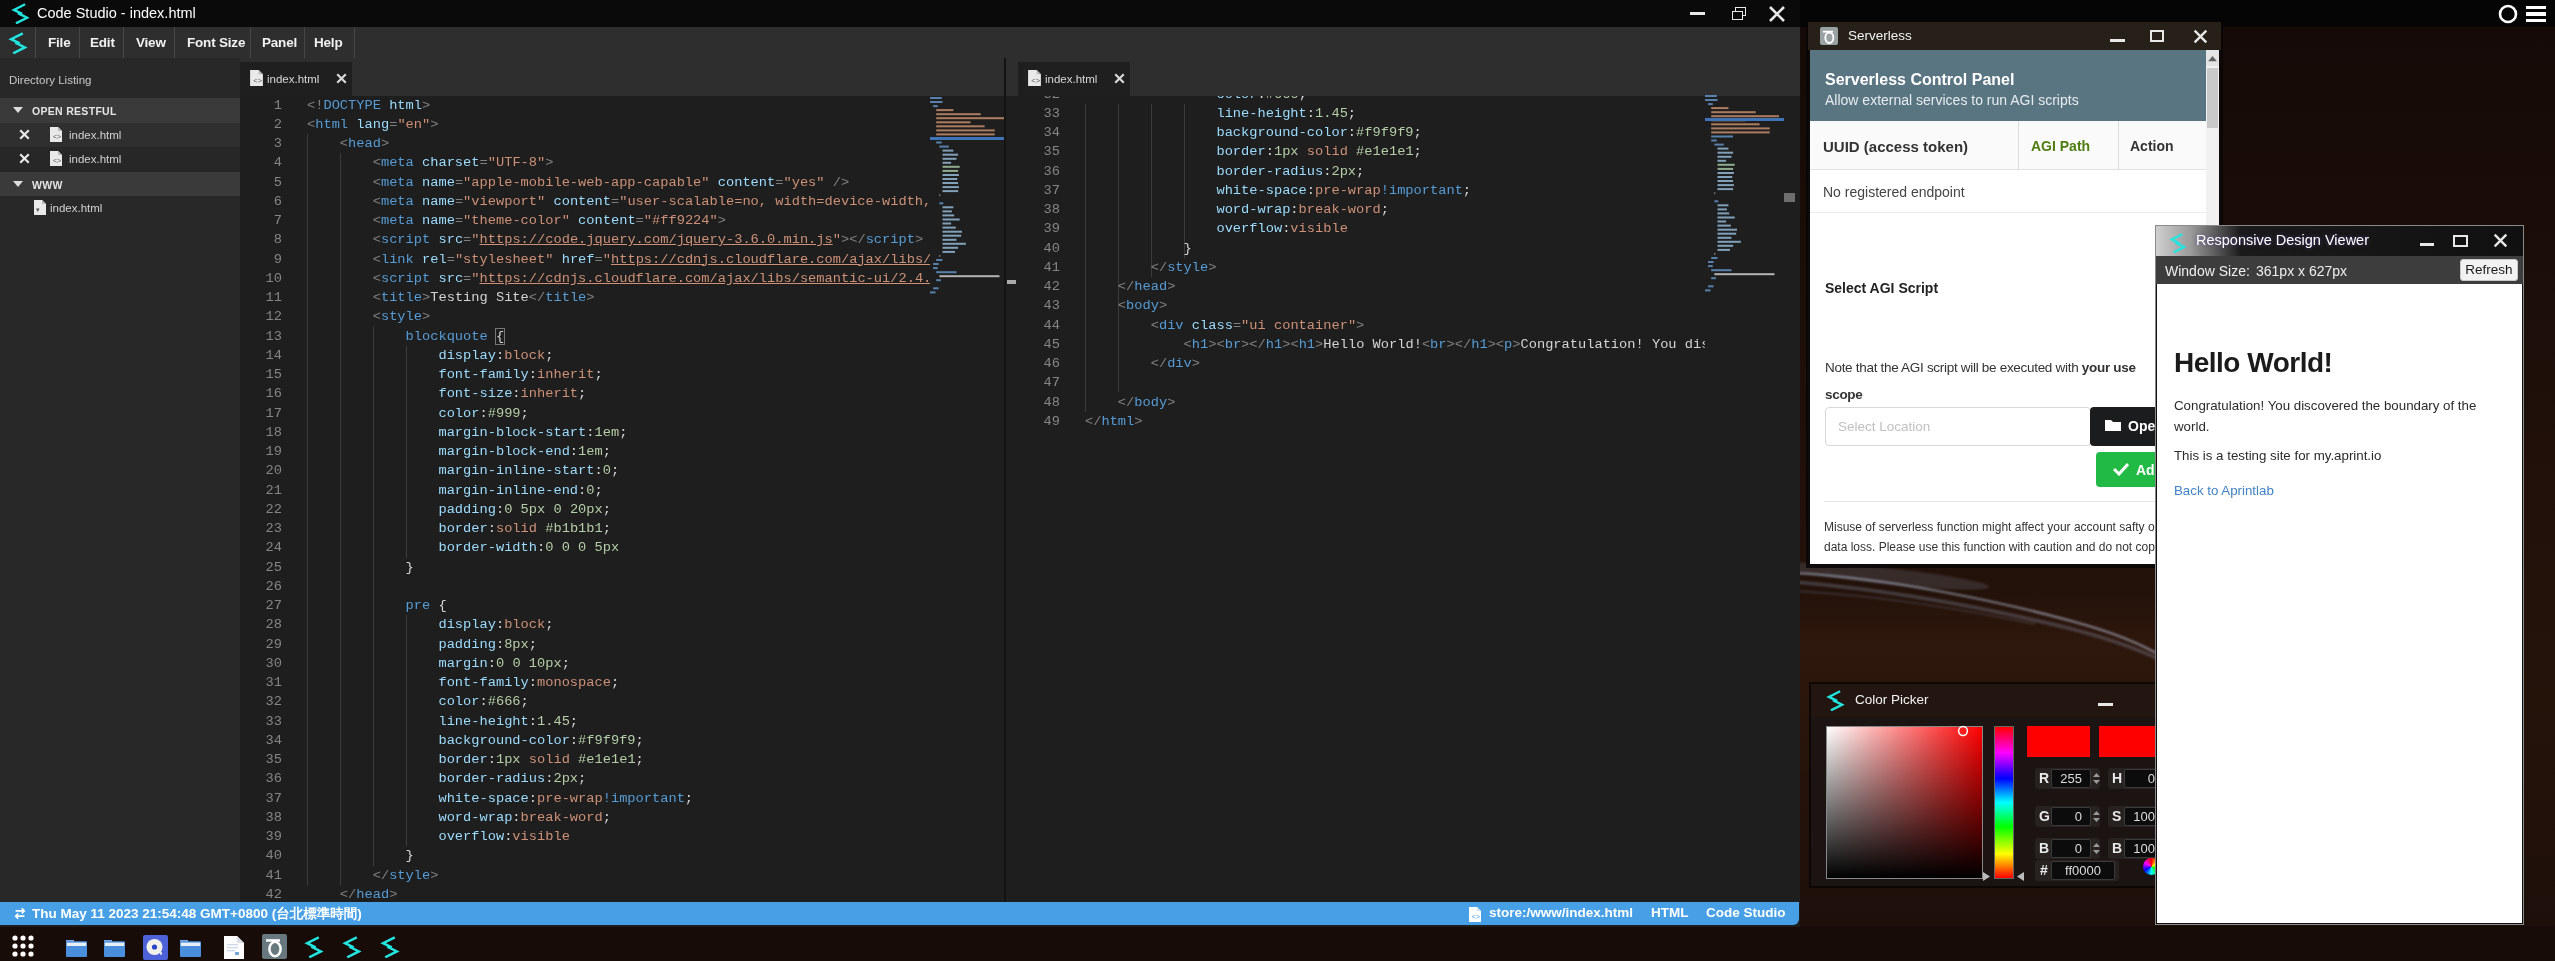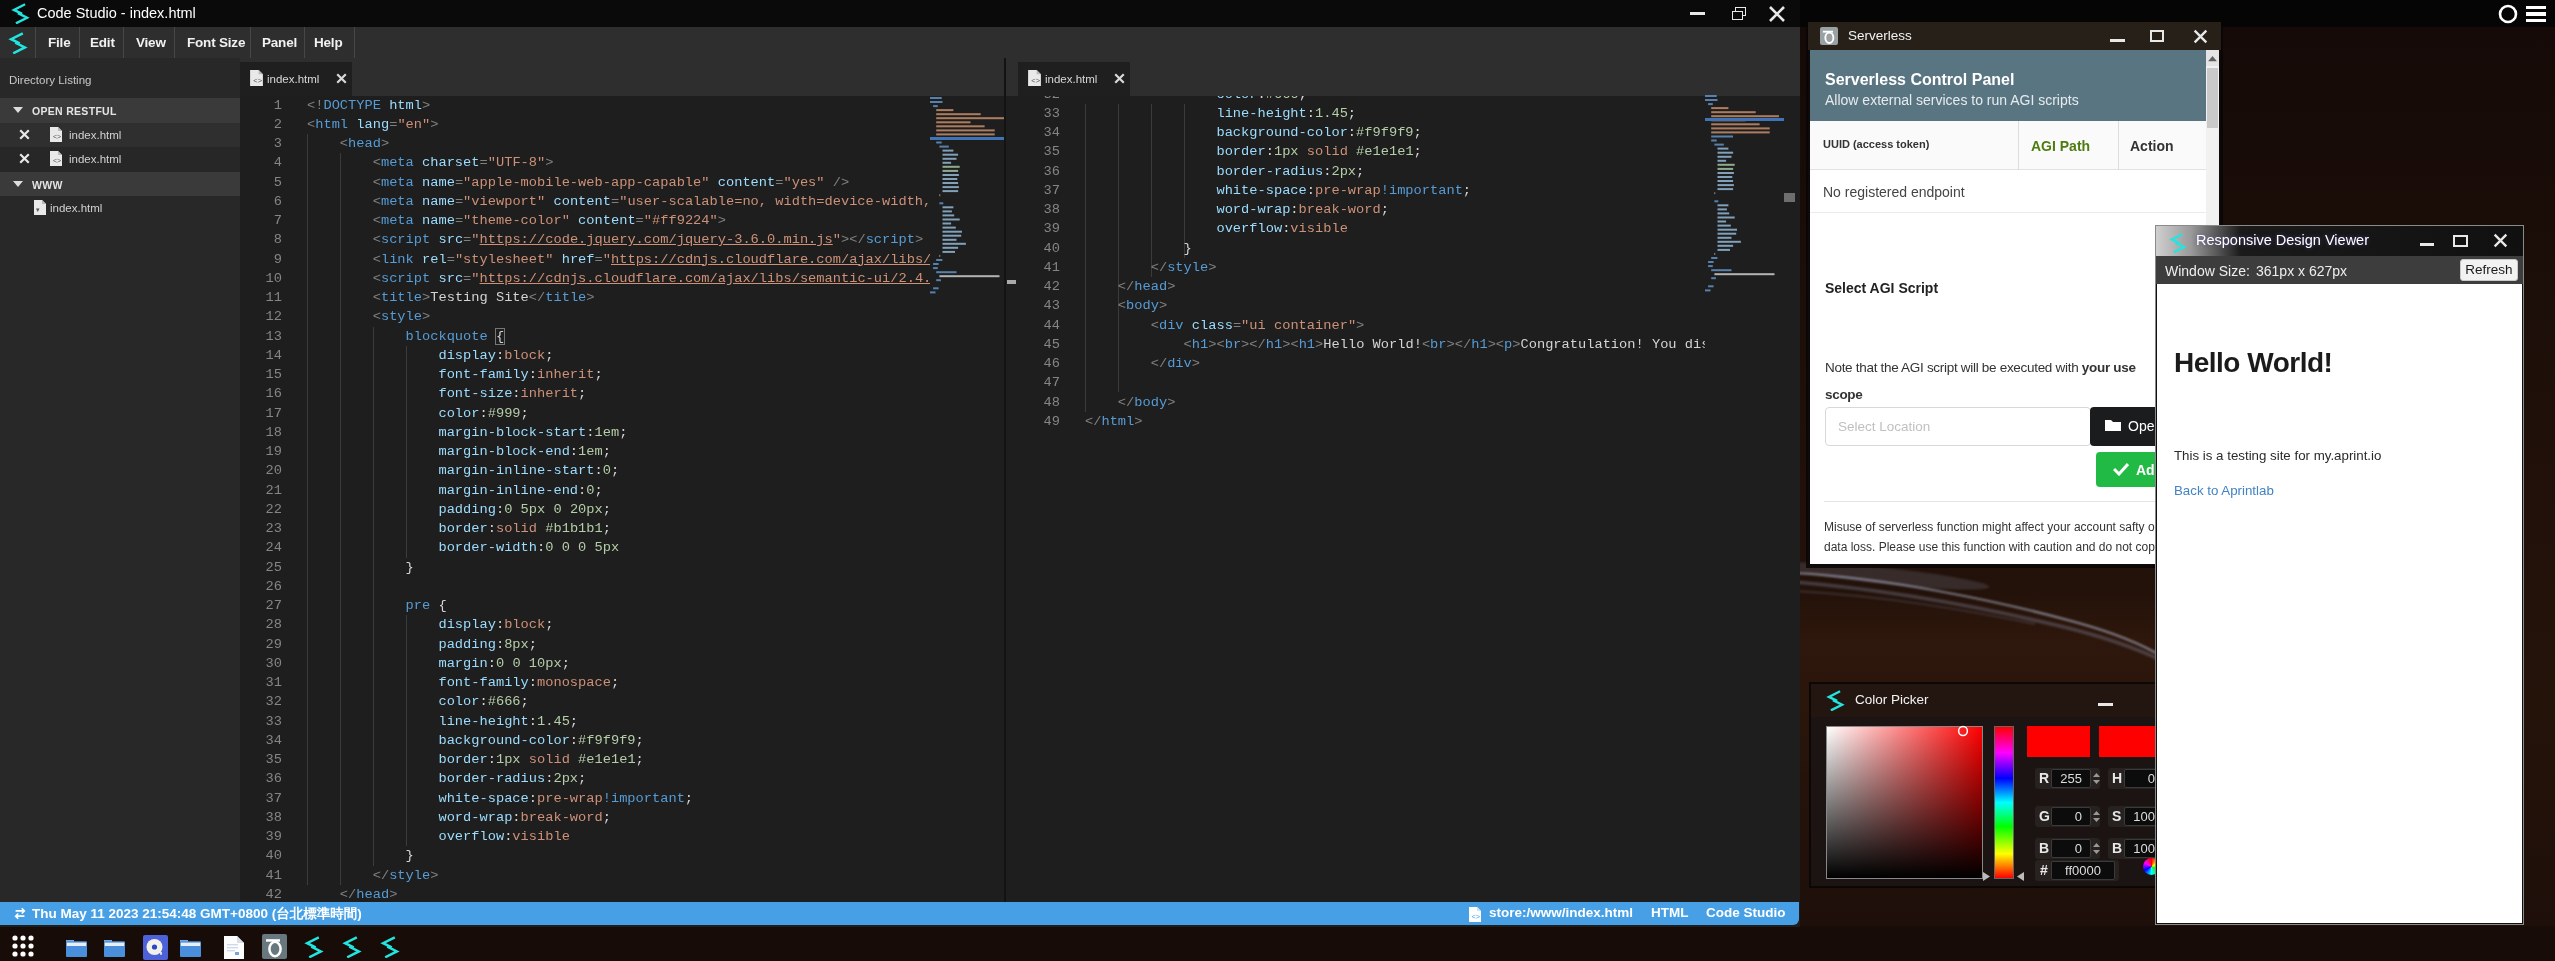--- a/index.html
+++ b/index.html
@@ -476,38 +476,38 @@
       <path d="M2 2 L16 16 M16 2 L2 16" stroke="#e8e8e8" stroke-width="2.8"></path>
     </svg>
 
  <div class="ab" style="left:2px;top:28px;width:409px;height:514px;background:#fff"></div>
 
  <div class="ab" style="left:2px;top:28px;width:396px;height:71px;background:#5a7582"></div>
  <div class="ab" style="left:17px;top:49px;color:#fff;font-size:16px;font-weight:700;white-space:nowrap">Serverless Control Panel</div>
  <div class="ab" style="left:17px;top:70px;color:#e6ecee;font-size:14px;white-space:nowrap">Allow external services to run AGI scripts</div>
 
  <div class="ab" style="left:2px;top:99px;width:396px;height:49px;background:#fafafa;border-bottom:1px solid #e2e2e2"></div>
- <div class="ab" style="left:15px;top:116px;color:#333;font-size:11px;font-weight:700">UUID (access token)</div>
+ <div class="ab" style="left:15px;top:116px;color:#333;font-size:15px;font-weight:700">UUID (access token)</div>
  <div class="ab" style="left:223px;top:116px;color:#4d7c0f;font-size:14px;font-weight:700">AGI Path</div>
  <div class="ab" style="left:322px;top:116px;color:#333;font-size:14px;font-weight:700">Action</div>
  <div class="ab" style="left:210px;top:99px;width:1px;height:49px;background:#ddd"></div>
  <div class="ab" style="left:310px;top:99px;width:1px;height:49px;background:#ddd"></div>
  <div class="ab" style="left:15px;top:162px;color:#444;font-size:14px">No registered endpoint</div>
  <div class="ab" style="left:2px;top:190px;width:396px;height:1px;background:#ececec"></div>
 
  <div class="ab" style="left:17px;top:258px;color:#222;font-size:14px;font-weight:700">Select AGI Script</div>
  <div class="ab" style="left:17px;top:332px;color:#333;font-size:13.5px;line-height:27px;letter-spacing:-.3px;white-space:nowrap">Note that the AGI script will be executed with <b>your use</b><br><b>scope</b></div>
 
  <div class="ab" style="left:16.5px;top:385px;width:266px;height:39px;border:1px solid #d8d8d8;border-radius:4px;background:#fff"></div>
  <div class="ab" style="left:30px;top:397px;color:#c0c0c0;font-size:13.5px">Select Location</div>
  <div class="ab" style="left:282px;top:385px;width:116px;height:39px;background:#1b1c1d;border-radius:4px"></div>
  <svg class="ab" style="left:296px;top:396px" width="18" height="15" viewBox="0 0 18 15">
       <path d="M1 2 h6 l2 2 h8 v9 h-16 z" fill="#fff"></path>
     </svg>
- <div class="ab" style="left:320px;top:396px;color:#fff;font-size:14px;font-weight:400">Ope</div>
+ <div class="ab" style="left:320px;top:396px;color:#fff;font-size:14px;font-weight:700">Ope</div>
  <div class="ab" style="left:288px;top:430px;width:110px;height:35px;background:#21ba45;border-radius:4px"></div>
  <svg class="ab" style="left:305px;top:440px" width="16" height="14" viewBox="0 0 16 14">
       <path d="M1 7 l5 5 L15 2" stroke="#fff" stroke-width="3" fill="none"></path>
     </svg>
  <div class="ab" style="left:328px;top:440px;color:#fff;font-size:14px;font-weight:700">Ad</div>
  <div class="ab" style="left:16px;top:479px;width:382px;height:1px;background:#e5e5e5"></div>
  <div class="ab" style="left:16px;top:495px;color:#333;font-size:12px;line-height:20.4px;white-space:nowrap">Misuse of serverless function might affect your account safty or cau<br>data loss. Please use this function with caution and do not copy and p</div>
 
  <div class="ab" style="left:398px;top:28px;width:13px;height:514px;background:#f1f1f1"></div>
  <div class="ab" style="left:398px;top:28px;width:13px;height:16px;background:#e4e4e4"></div>
@@ -599,15 +599,16 @@
  <div class="ab" style="left:297px;top:9px;width:15px;height:12px;border:2px solid #e8e8e8"></div>
  <svg class="ab" style="left:337px;top:7px" width="15" height="15" viewBox="0 0 18 18">
       <path d="M2 2 L16 16 M16 2 L2 16" stroke="#e8e8e8" stroke-width="2.8"></path>
     </svg>
  <div class="ab" style="left:0;top:30px;width:367px;height:28px;background:#3d3d3d"></div>
  <div class="ab" style="left:9px;top:37px;color:#eee;font-size:14px">Window Size:</div>
  <div class="ab" style="left:100px;top:37px;color:#eee;font-size:14px">361px x 627px</div>
  <div class="ab" style="left:304px;top:33px;width:58px;height:22px;background:#f2f2f2;border:1px solid #c9c9c9;border-radius:3px;color:#1a1a1a;font-size:13.5px;text-align:center;line-height:20px">Refresh</div>
  <div class="ab" style="left:1px;top:58px;width:365px;height:639px;background:#fff"></div>
  <div class="ab" style="left:18px;top:121px;color:#1b1b1b;font-size:28px;font-weight:700;letter-spacing:-.5px">Hello World!</div>
+ <div class="ab" style="left:18px;top:170px;color:#2b2b2b;font-size:13.3px;line-height:20.5px;white-space:nowrap">Congratulation! You discovered the boundary of the<br>world.</div>
  <div class="ab" style="left:18px;top:222px;color:#2b2b2b;font-size:13.3px">This is a testing site for my.aprint.io</div>
  <div class="ab" style="left:18px;top:257px;color:#4183c4;font-size:13.3px">Back to Aprintlab</div>
 </div>
 
 </body></html>

